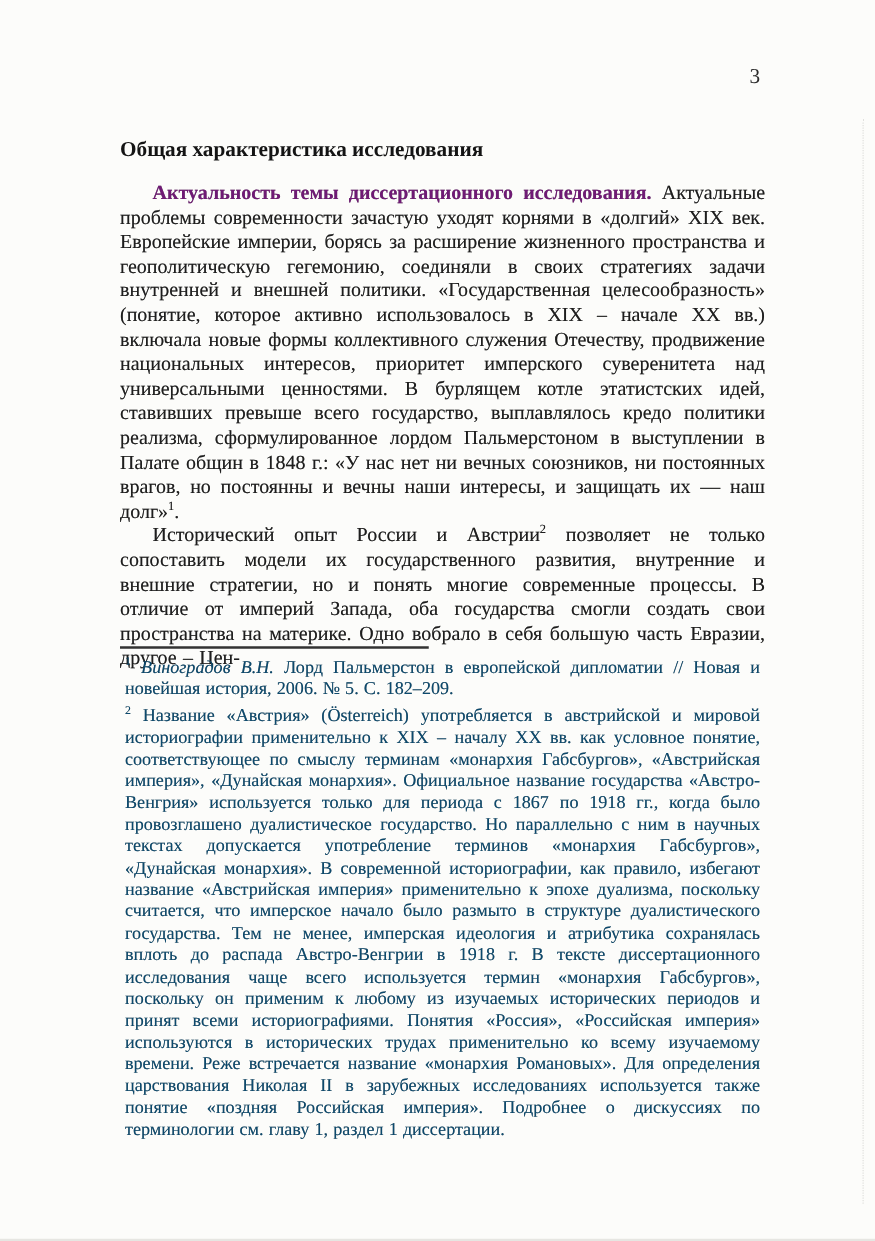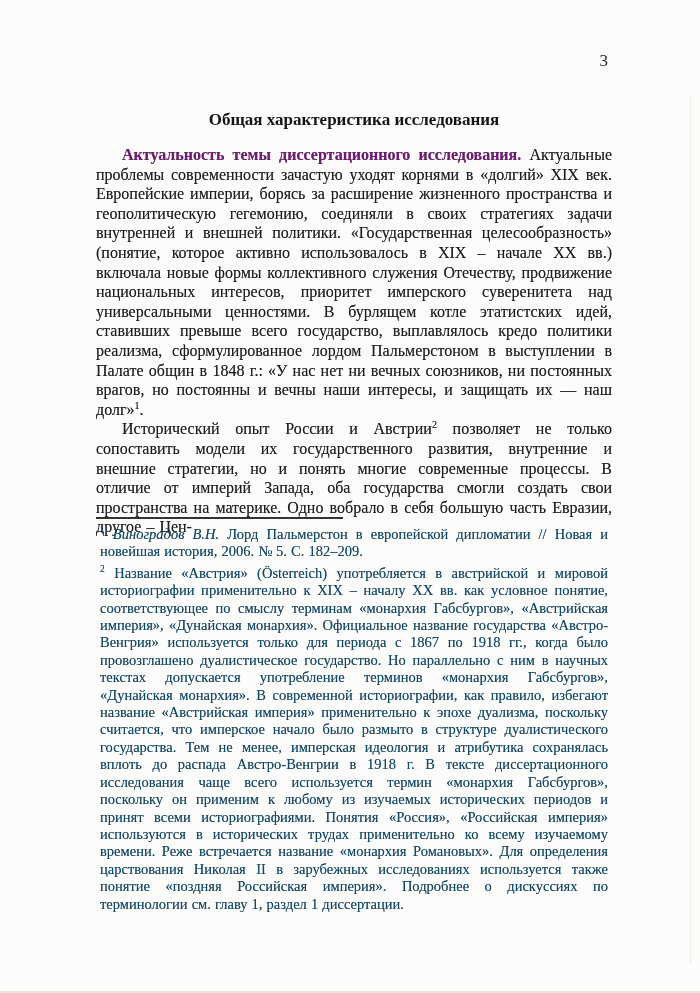--- a/index.html
+++ b/index.html
@@ -24,21 +24,20 @@
     color: #2a2a2a;
   }
   .content {
     position: absolute;
     left: 96px;
     top: 0;
     width: 516px;
   }
   .heading {
     margin: 110px 0 0 0;
-    text-align: center;
     font-size: 17px;
     font-weight: bold;
     color: #141414;
     line-height: 20px;
   }
   .body-para {
     margin: 0;
     font-size: 16px;
     line-height: 19.6px;
     text-align: justify;

